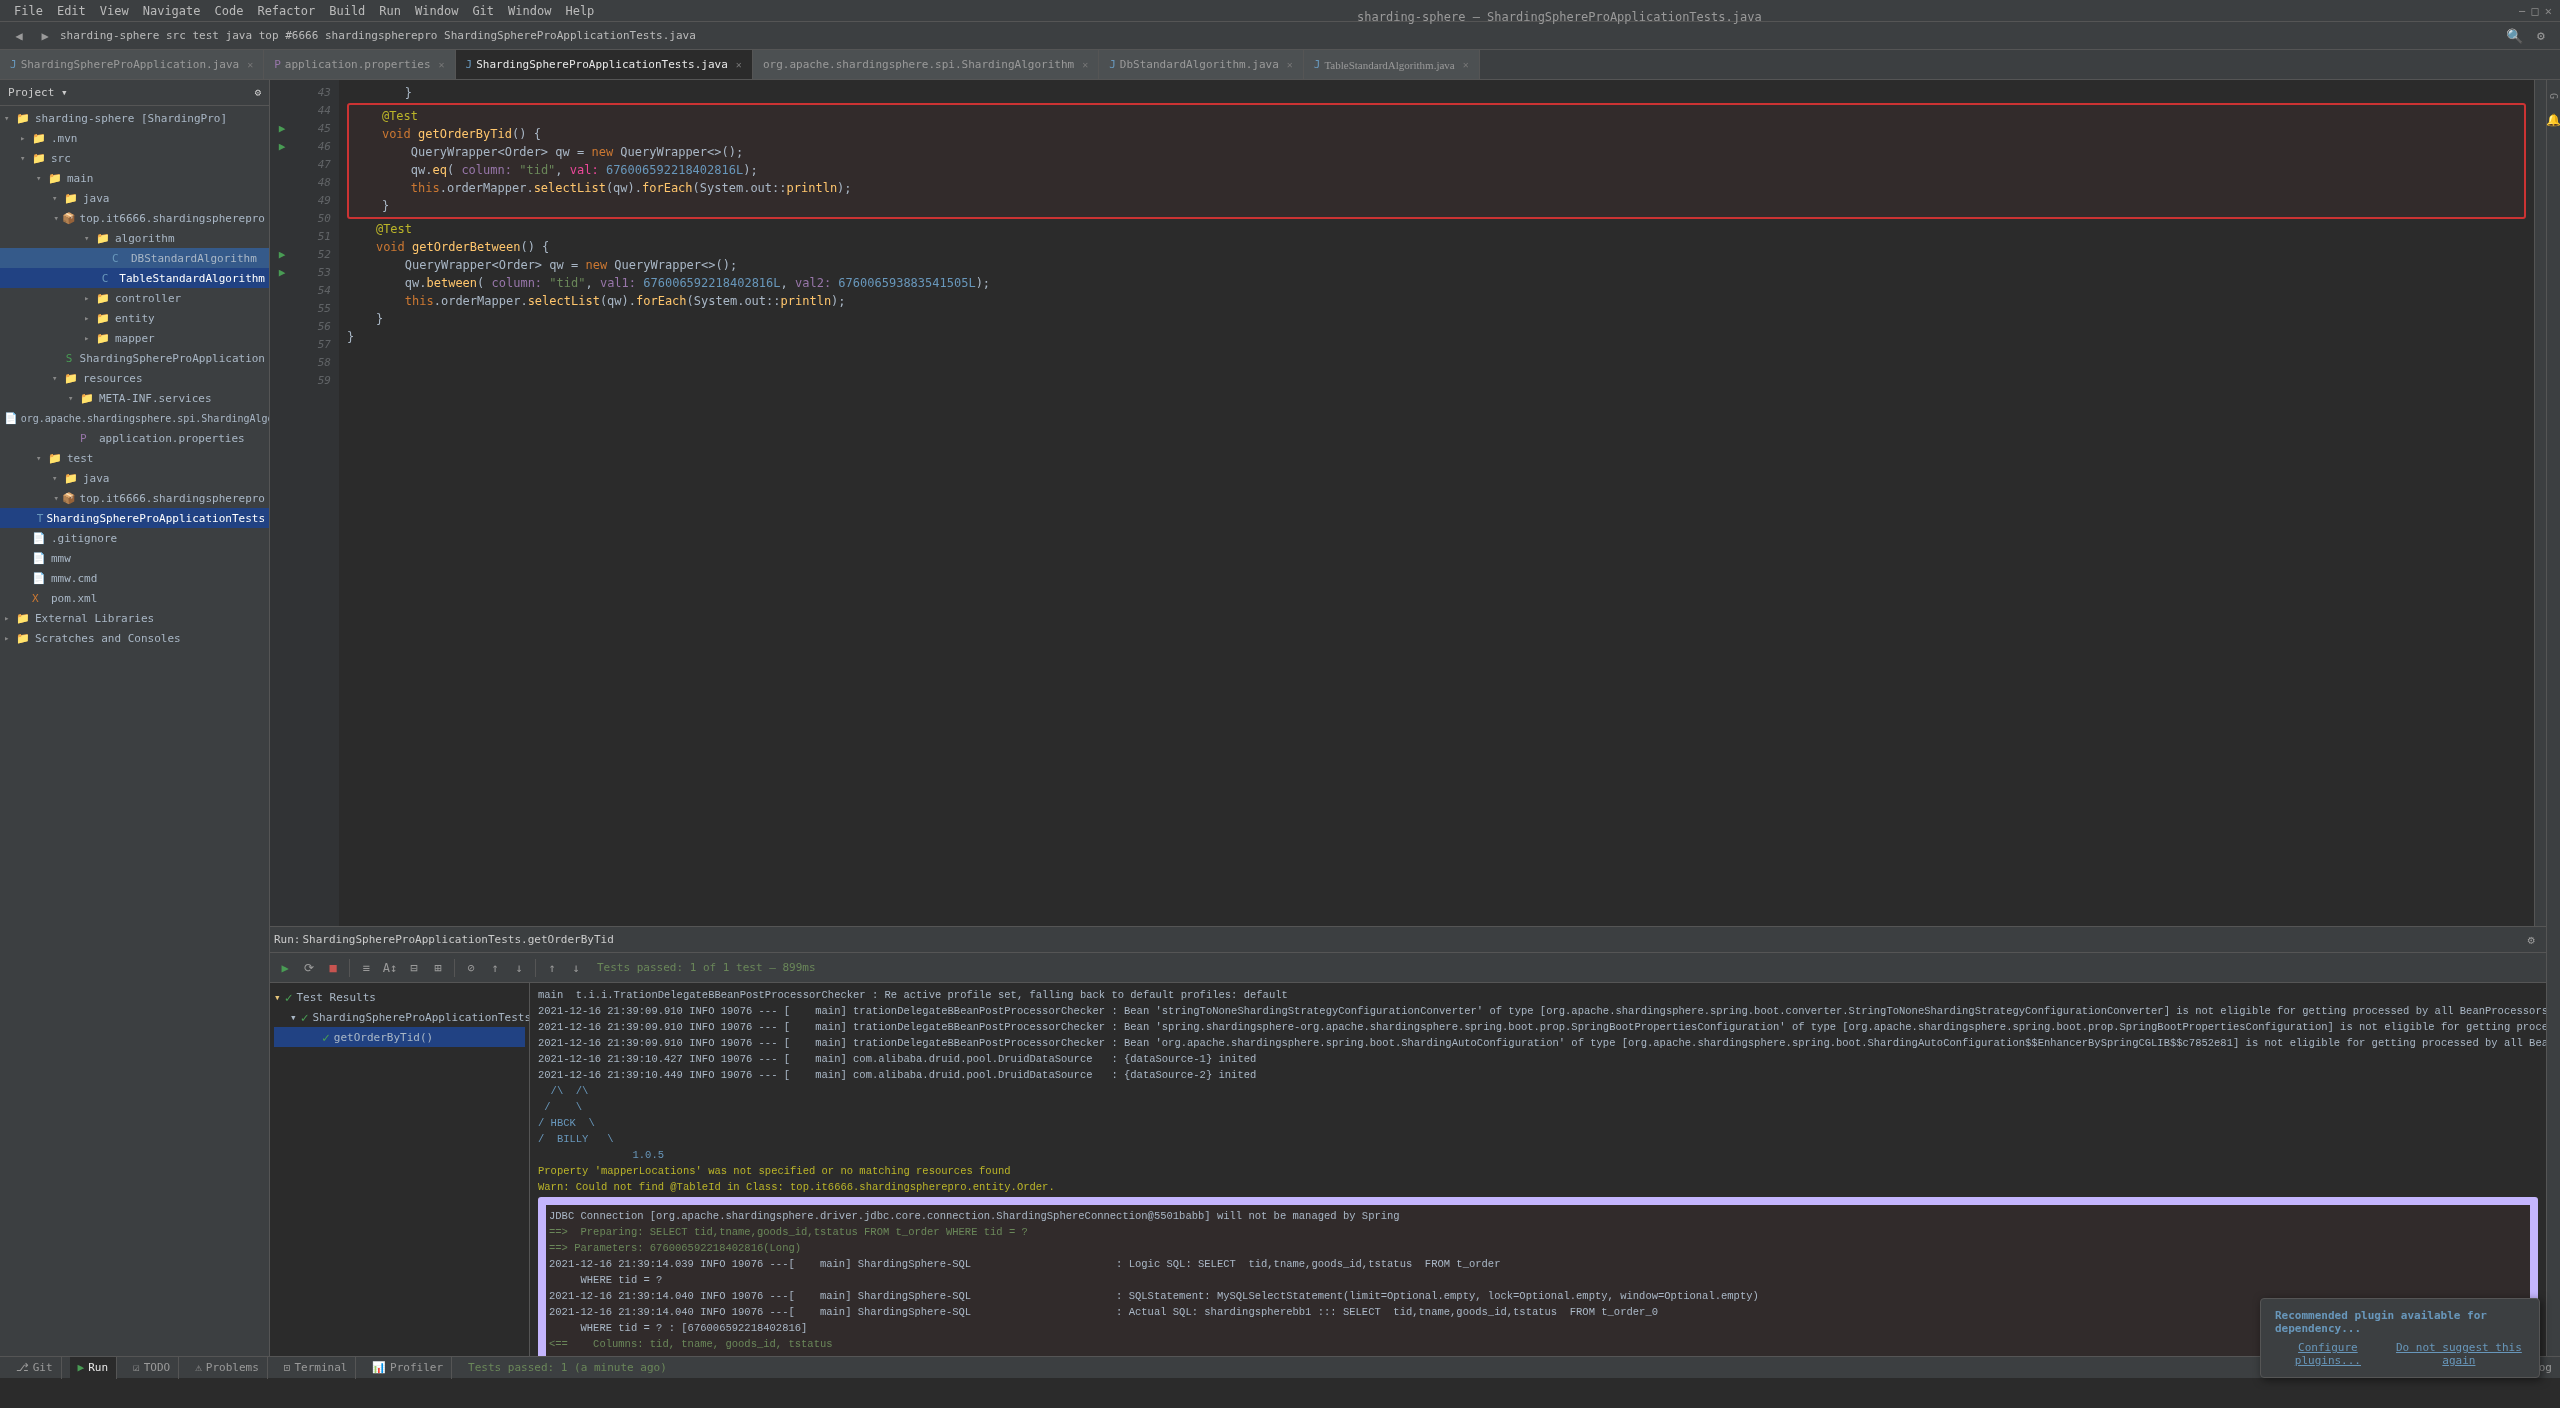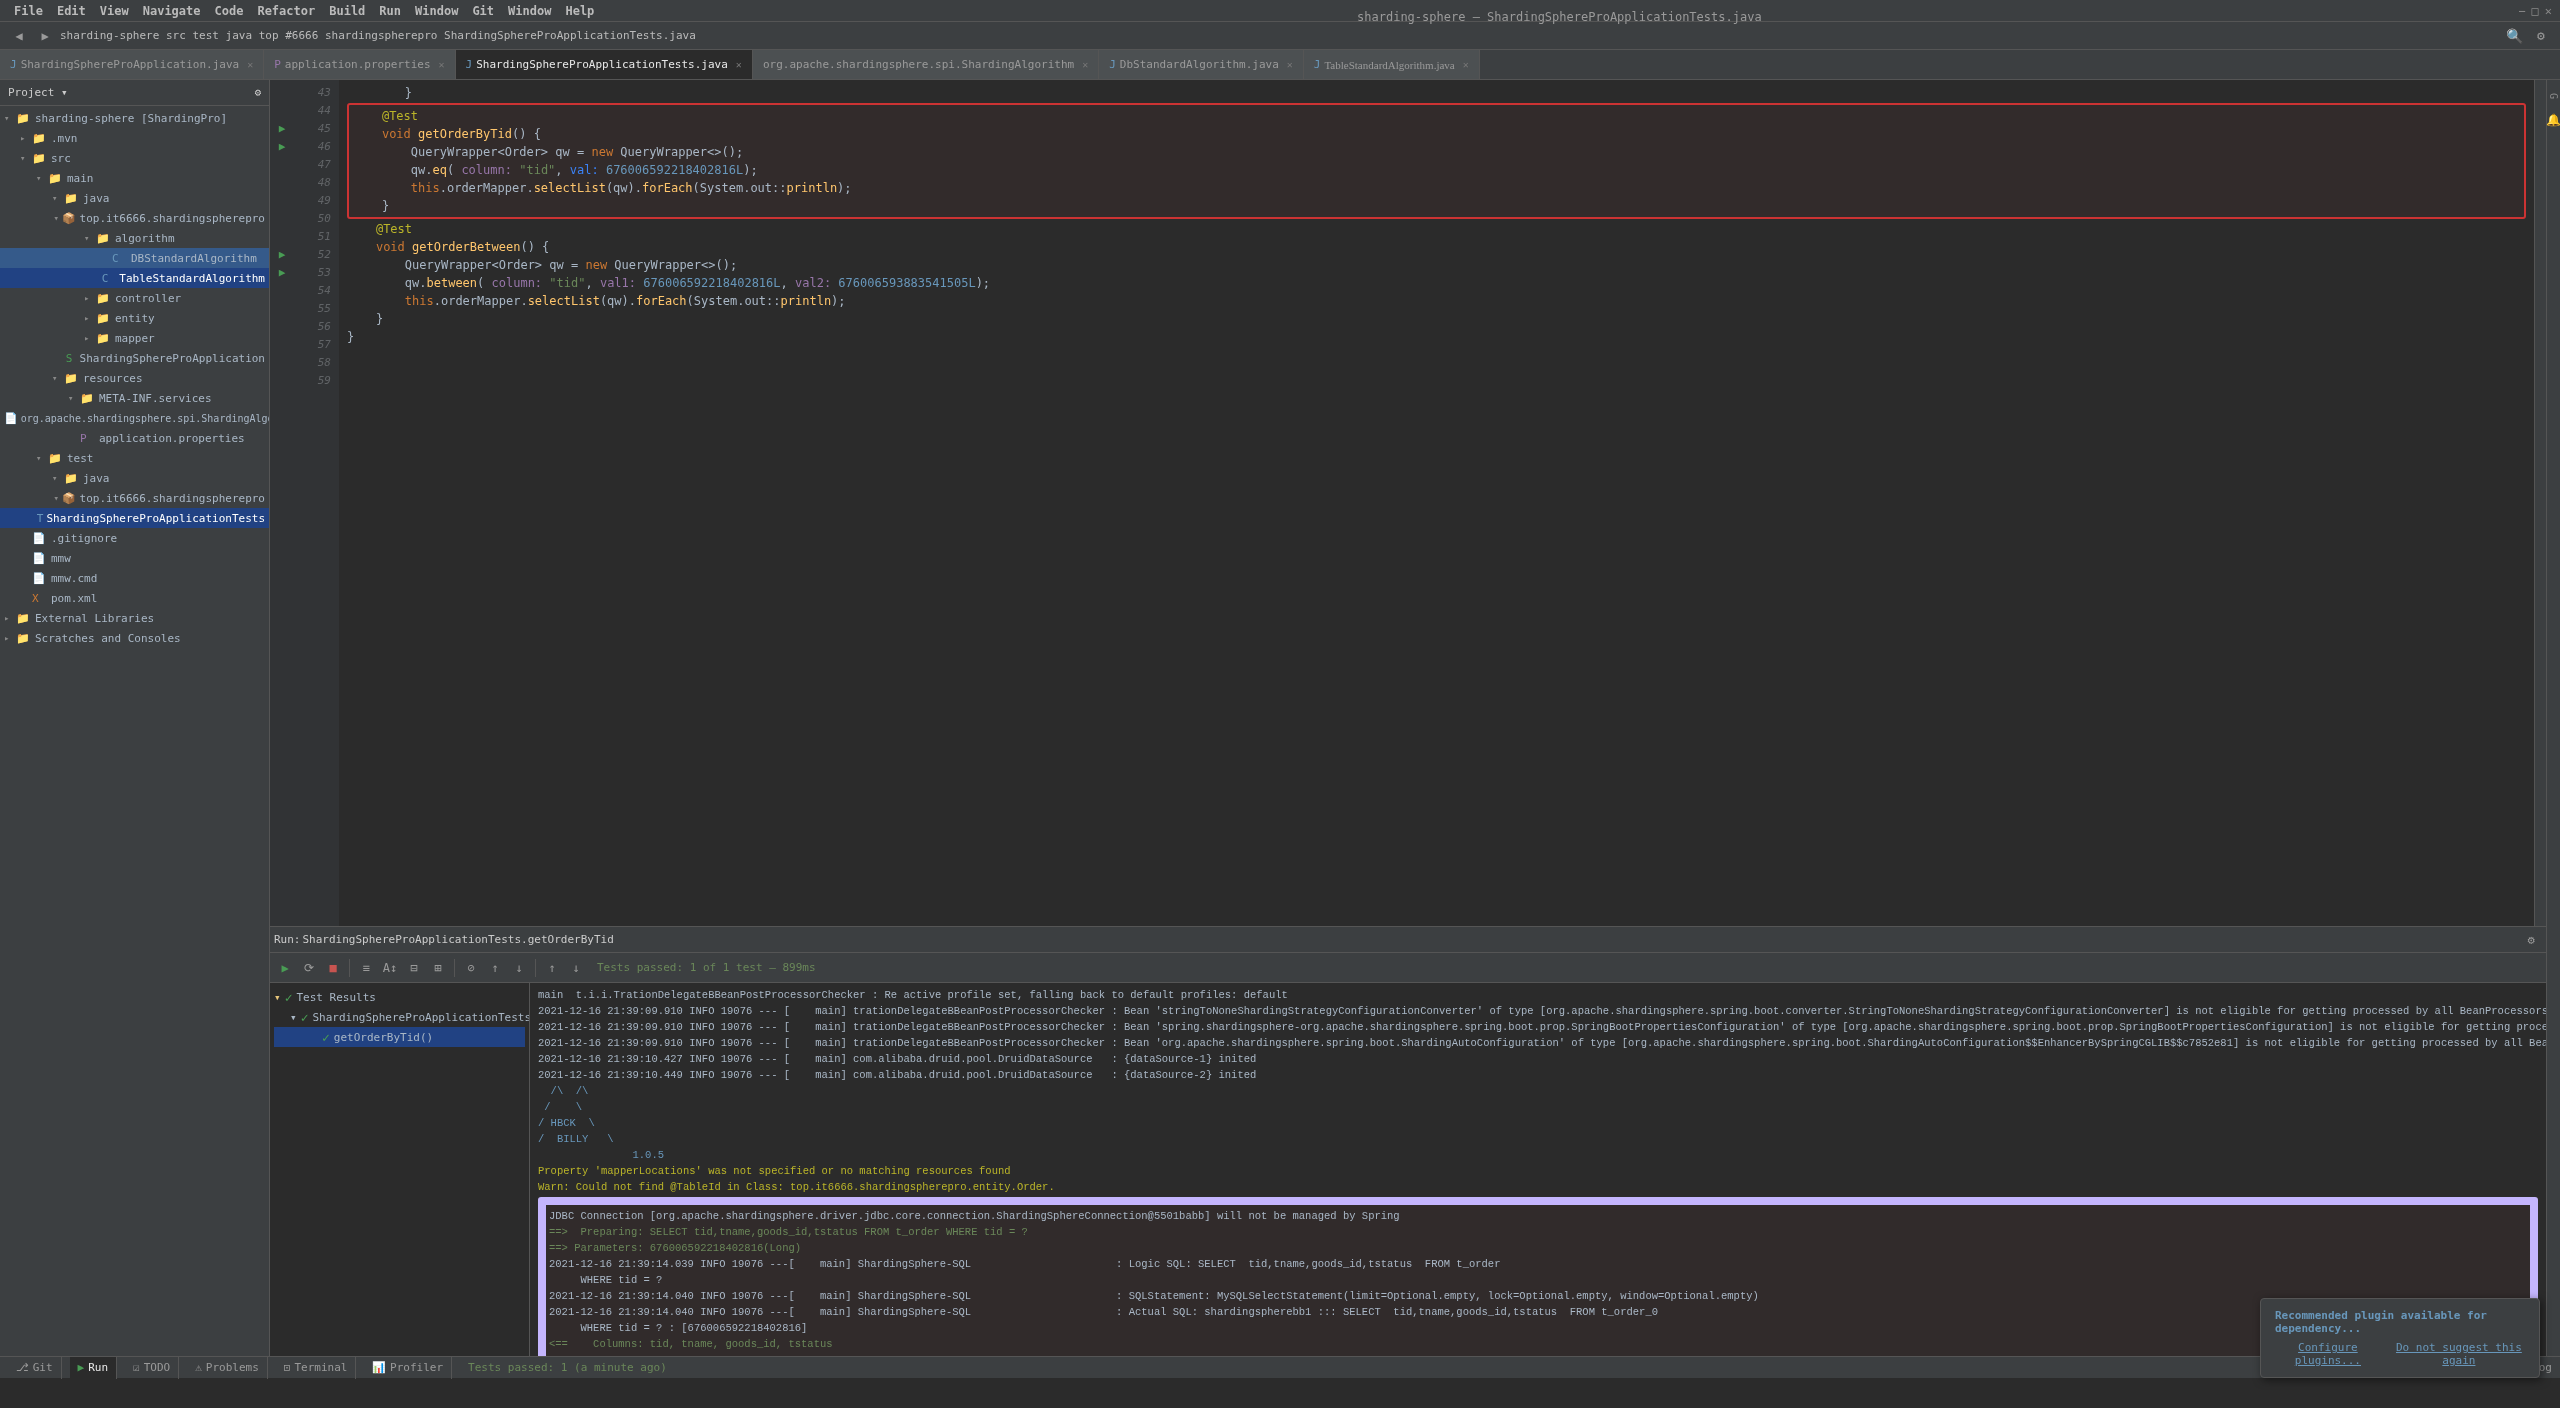--- a/index.html
+++ b/index.html
@@ -21,21 +21,20 @@
       align-items: center;
       padding: 0 8px;
       gap: 2px;
       border-bottom: 1px solid #555;
       font-size: 12px;
       color: #bbb;
     }
     .menu-item {
       padding: 2px 6px;
       cursor: pointer;
-      font-weight: bold;
     }
 
     
     .title-bar {
       height: 28px;
       background: #3c3f41;
       display: flex;
       align-items: center;
       padding: 0 8px;
       border-bottom: 1px solid #555;
@@ -646,21 +645,21 @@
         <div class="code-line"></div>
 
         <div style="border: 2px solid #cc3333; border-radius: 3px; margin: 1px 0; padding: 2px 4px; background: rgba(204,51,51,0.05);">
 
           <div class="code-line">    <span class="annotation">@Test</span></div>
 
           <div class="code-line">    <span class="kw">void</span> <span class="method">getOrderByTid</span>() {</div>
 
           <div class="code-line">        <span class="type">QueryWrapper</span>&lt;<span class="type">Order</span>&gt; qw = <span class="kw">new</span> <span class="type">QueryWrapper</span>&lt;&gt;();</div>
 
-          <div class="code-line">        qw.<span class="method">eq</span>( <span style="color:#9876aa;">column:</span> <span class="str">"tid"</span>, <span style="color:#3b82f6;">val:</span> <span class="num">676006592218402816L</span>);</div>
+          <div class="code-line">        qw.<span class="method">eq</span>( <span style="color:#9876aa;">column:</span> <span class="str">"tid"</span>, <span style="color:#ec4899;">val:</span> <span class="num">676006592218402816L</span>);</div>
 
           <div class="code-line">        <span class="kw">this</span>.orderMapper.<span class="method">selectList</span>(qw).<span class="method">forEach</span>(<span class="type">System</span>.out::<span class="method">println</span>);</div>
 
           <div class="code-line">    }</div>
         </div>
 
         <div class="code-line"></div>
 
         <div class="code-line">    <span class="annotation">@Test</span></div>
 

